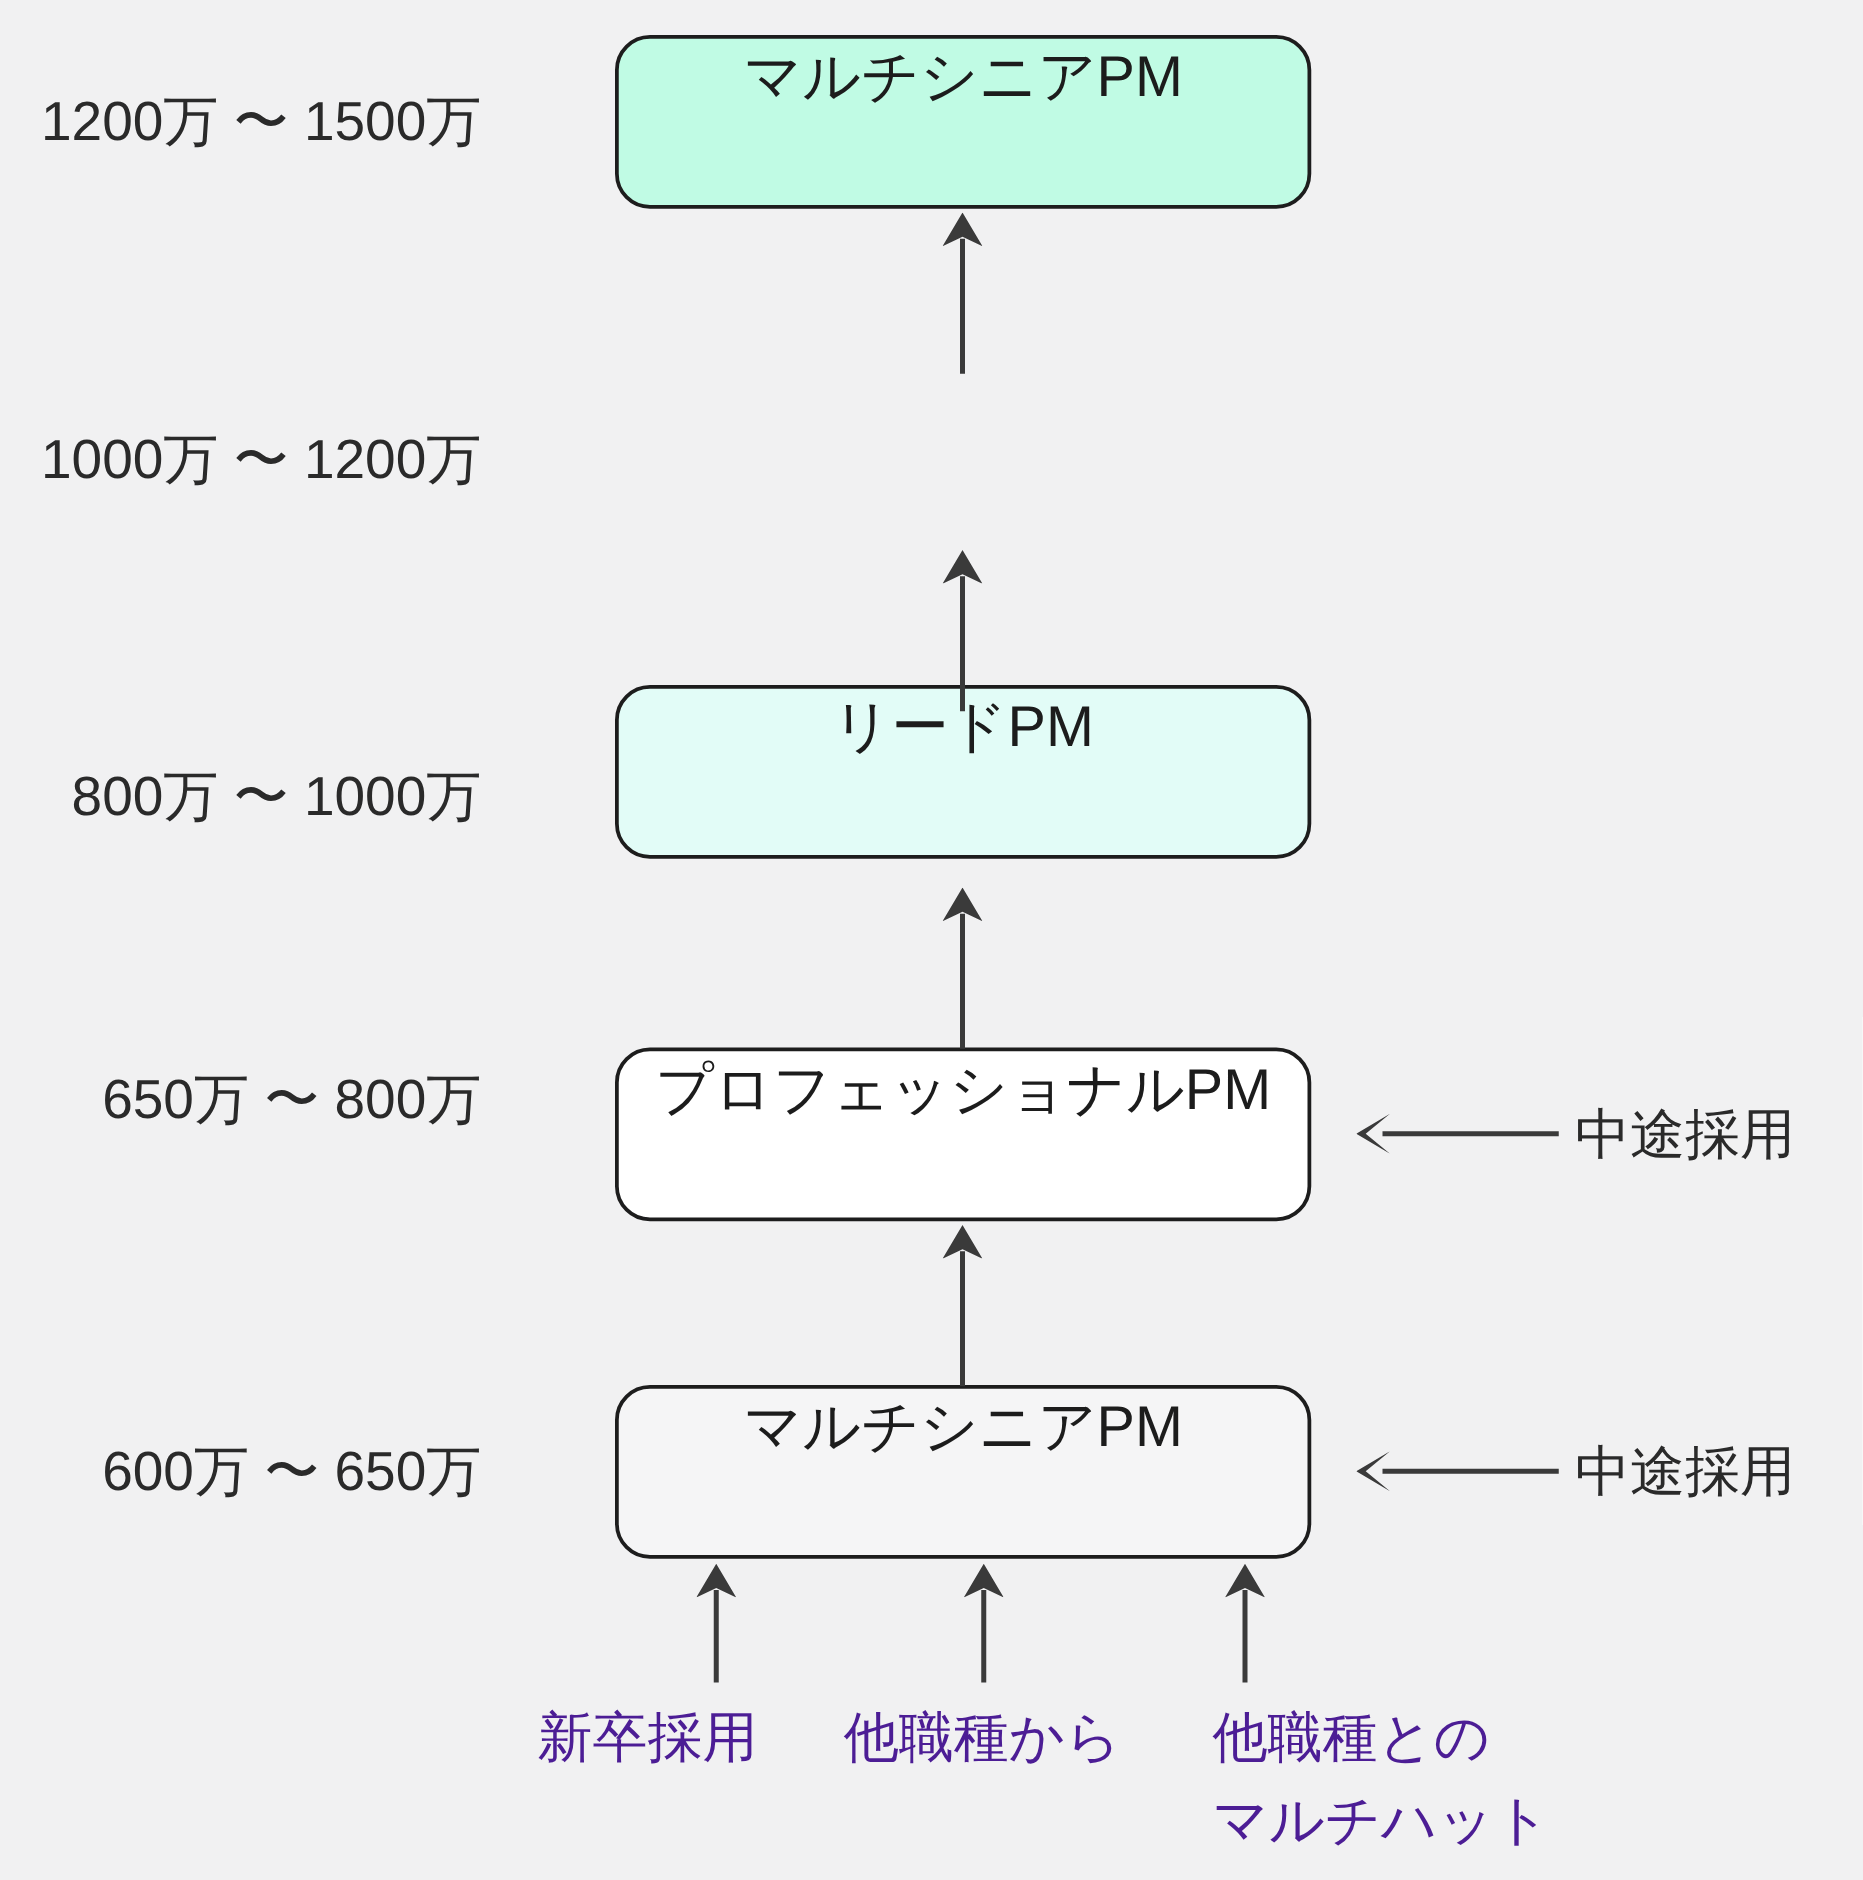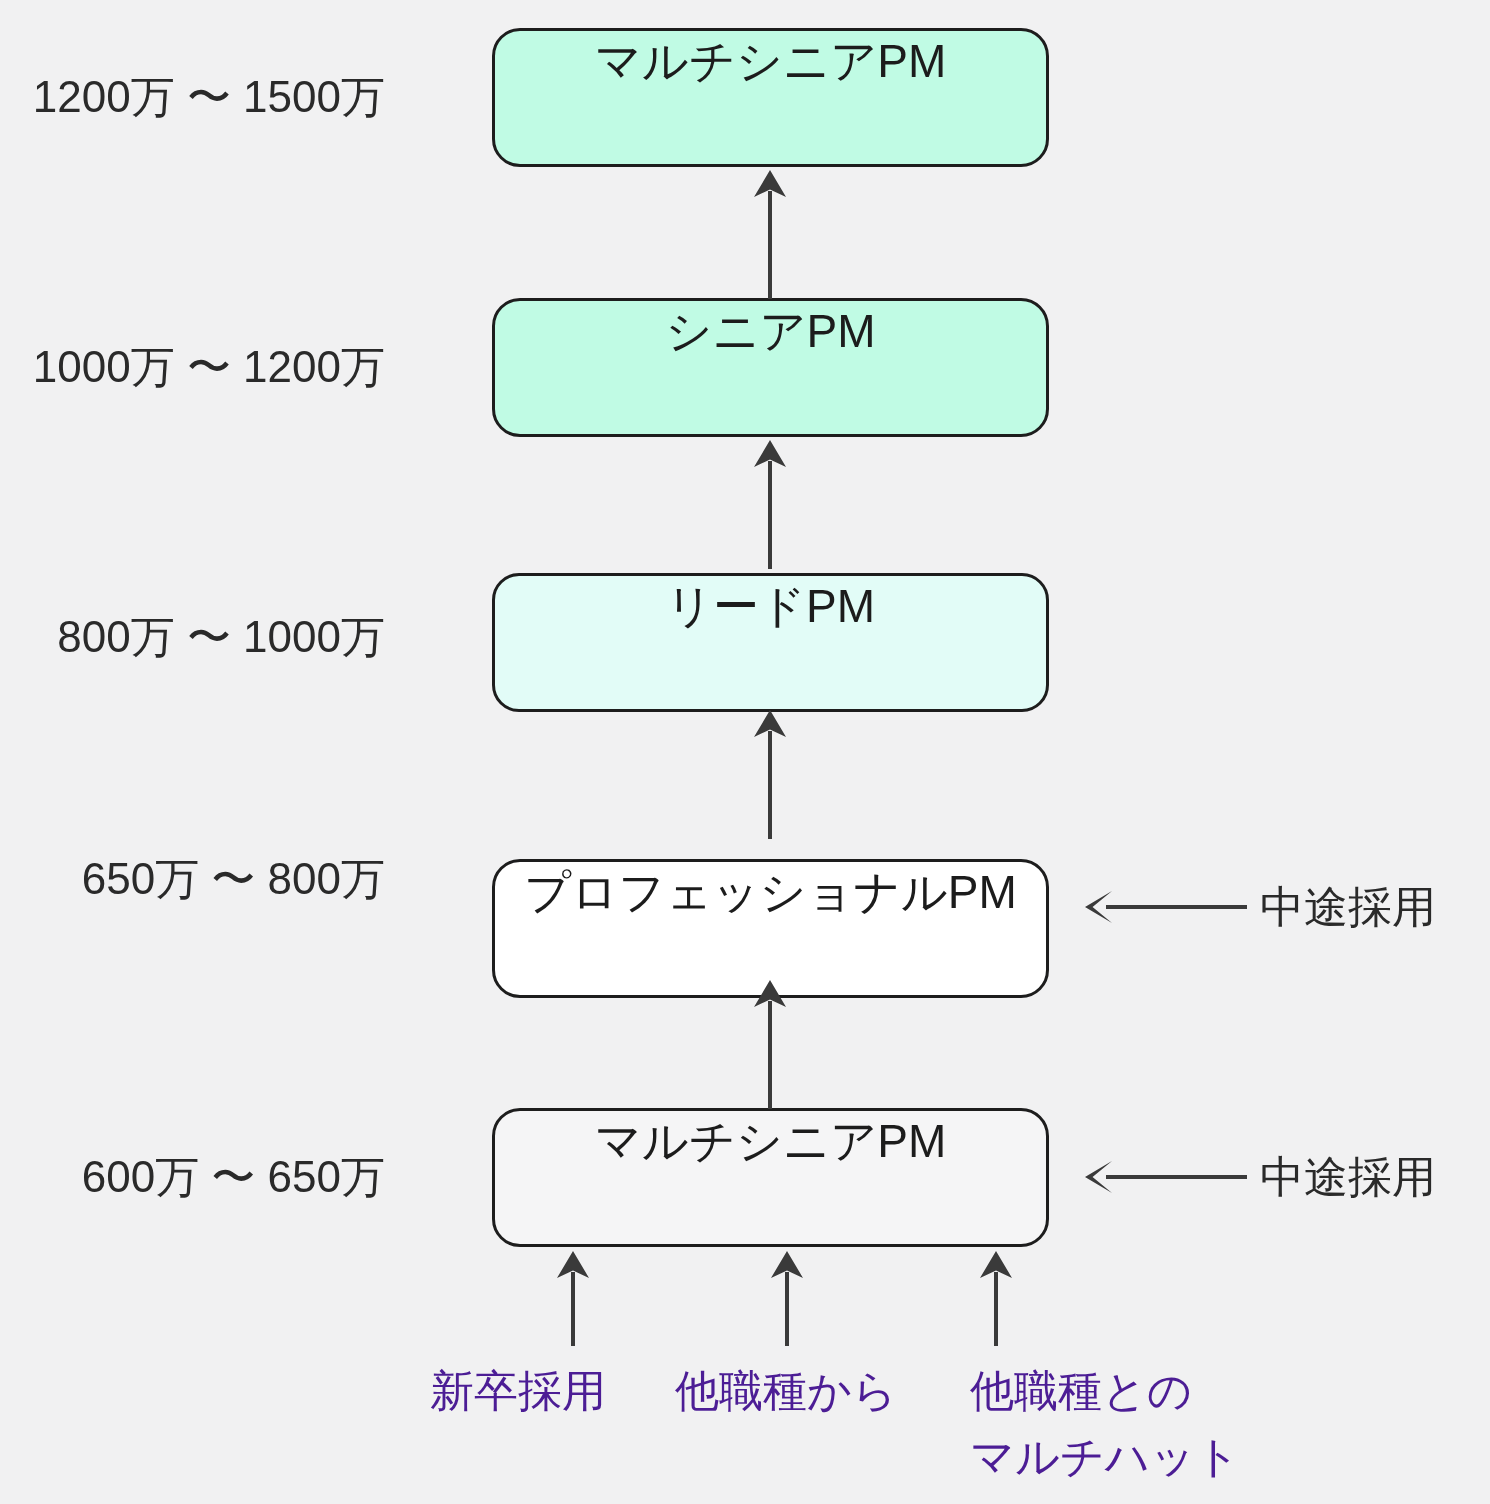--- a/index.html
+++ b/index.html
@@ -17,21 +17,21 @@
     left:492px;width:557px;height:139px;
     box-sizing:border-box;
     border:3px solid #1d1d1d;
     border-radius:28px;
     display:flex;align-items:flex-start;justify-content:center;
     font-size:46px;
     color:#1c1c1c;
   }
   .node-1{top:28px;}
   .node-2{top:298px;}
-  .node-3{top:573px;border-radius:27px;}
+  .node-3{top:548px;}
   .node-4{top:838px;}
   .node-5{top:1108px;}
   
   .salary{
     position:absolute;
     left:0;width:385px;height:139px;
     display:flex;align-items:center;justify-content:flex-end;
     font-size:44px;color:#2a2a2a;
     white-space:nowrap;
   }
@@ -127,27 +127,24 @@
 
   <div class="salary salary-1">1200万 〜 1500万</div>
   <div class="salary salary-2">1000万 〜 1200万</div>
   <div class="salary salary-3">800万 〜 1000万</div>
   <div class="salary salary-4">650万 〜 800万</div>
   <div class="salary salary-5">600万 〜 650万</div>
 
   <div class="node node-1" style="background-color: rgb(192, 251, 228);">
     <span>マルチシニアPM</span>
   </div>
-  <div class="node node-2" style="background-color: rgb(192, 251, 228);">
-    <span>シニアPM</span>
-  </div>
   <div class="node node-3" style="background-color: rgb(226, 252, 247);">
     <span>リードPM</span>
   </div>
-  <div class="node node-4" style="background-color: rgb(255, 255, 255); margin-top: 21px;">
+  <div class="node node-4" style="background-color: rgb(255, 255, 255);">
     <span>プロフェッショナルPM</span>
   </div>
   <div class="node node-5" style="background-color: rgb(245, 245, 246);">
     <span>マルチシニアPM</span>
   </div>
 
   <div class="v-arrow v-arrow-1">
     <div class="head"></div>
     <div class="shaft"></div>
   </div>

